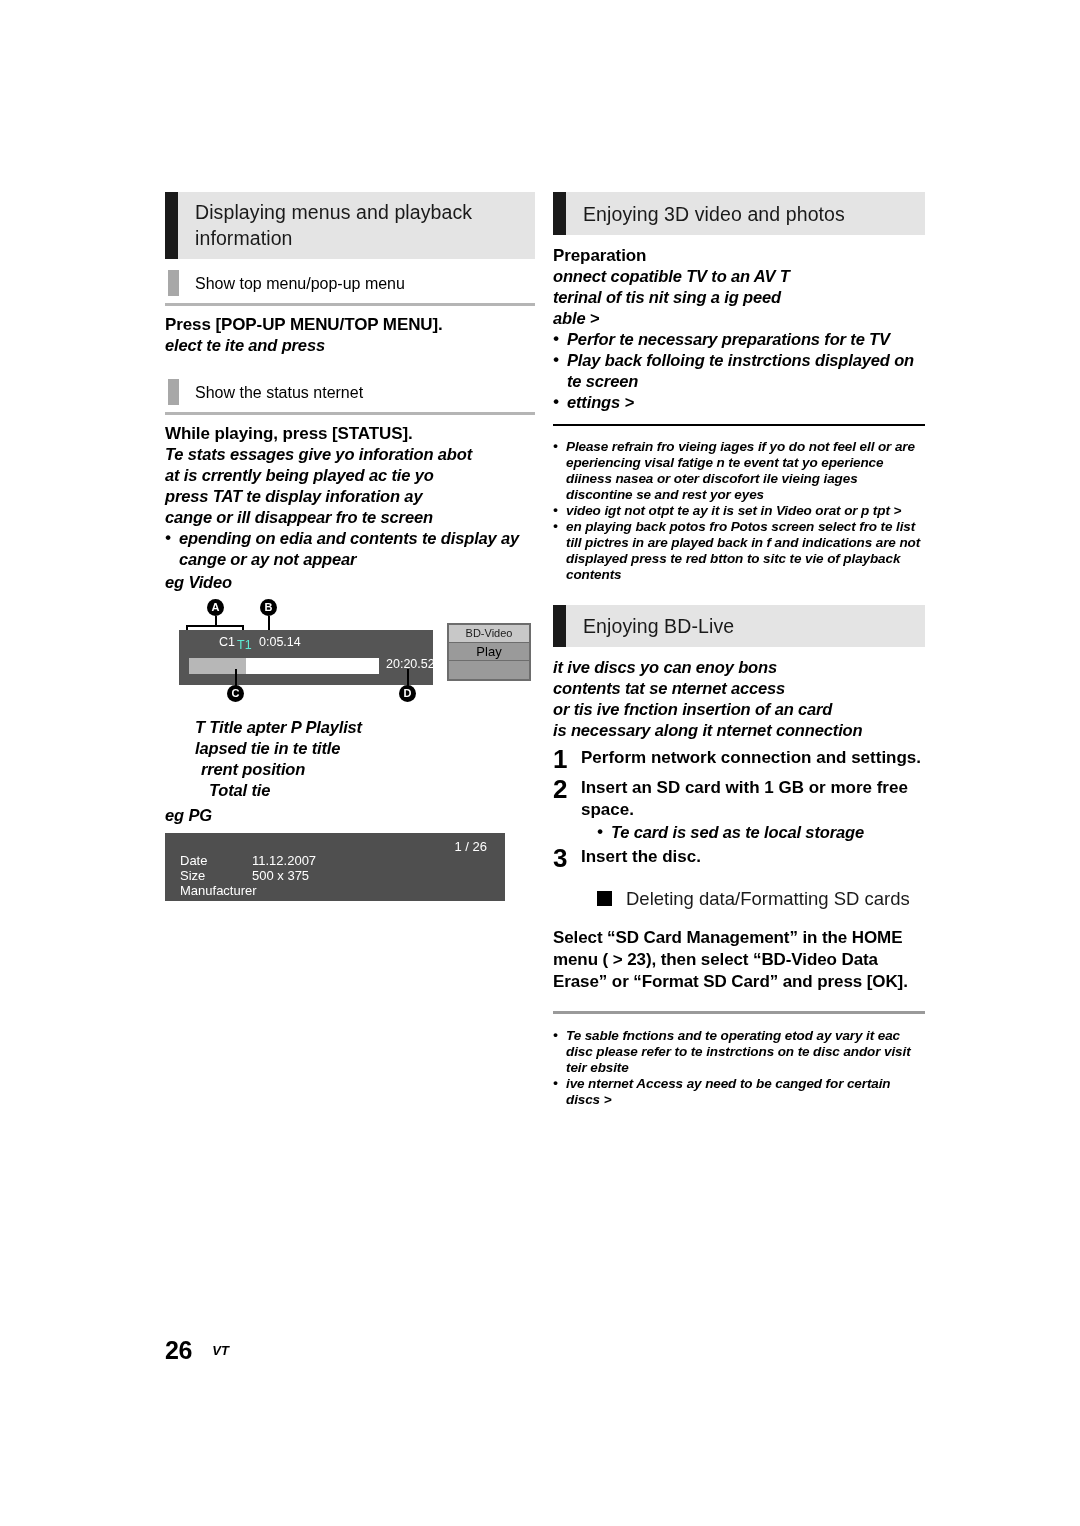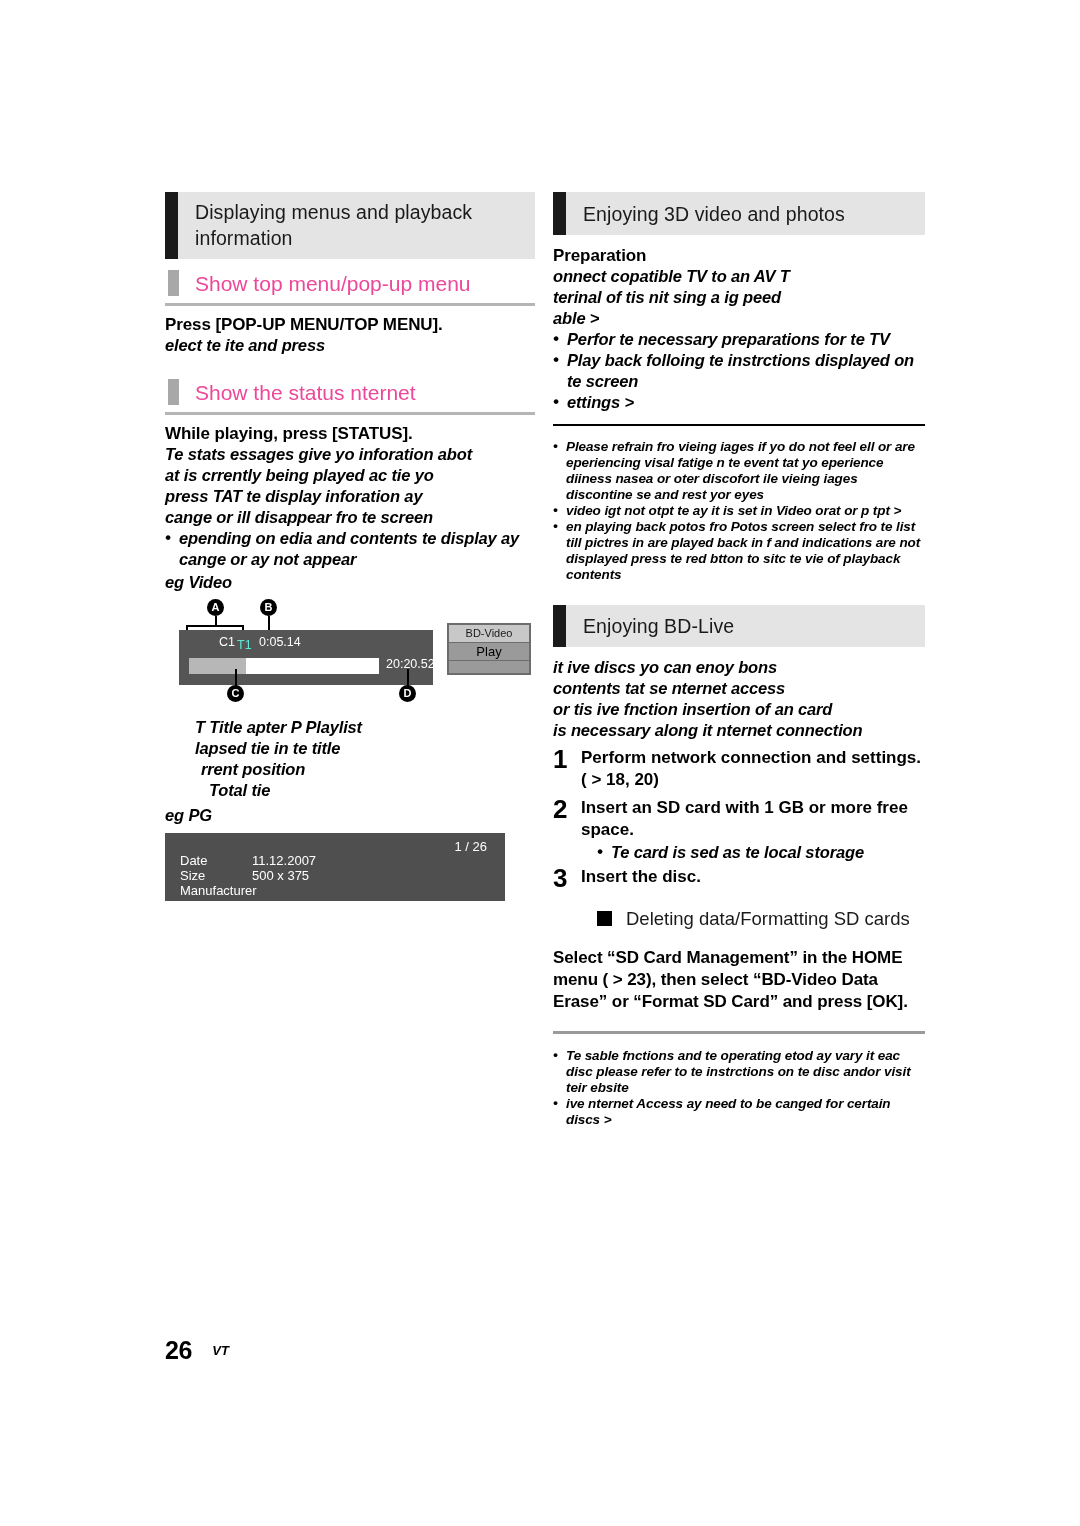--- a/index.html
+++ b/index.html
@@ -71,23 +71,23 @@
   }
   .sub-head::before {
     content: "";
     position: absolute;
     left: 3px; top: 1px;
     width: 11px;
     height: 26px;
     background: #a8a8a8;
   }
   .sub-head .t {
-    font-size: 21px;
+    font-size: 16px;
     line-height: 26px;
-    color: #ec4899;
+    color: #000000;
   }
 
   
   .bold {
     font-weight: bold;
     font-size: 17px;
     line-height: 21px;
     letter-spacing: -0.1px;
   }
   .bi {
@@ -209,21 +209,21 @@
     left: 207px; top: 27px;
     color: #ffffff;
     font-size: 12.5px;
   }
 
   .osd-side {
     position: absolute;
     left: 282px;
     top: 26px;
     width: 84px;
-    height: 52px;
+    height: 58px;
     background: #9a9a9a;
     border: 2px solid #6d6d6d;
     box-sizing: border-box;
   }
   .osd-side .r {
     box-sizing: border-box;
     height: 18px;
     border-bottom: 1px solid #6d6d6d;
     text-align: center;
     font-size: 11px;
@@ -416,21 +416,20 @@
 
     <p class="bi p-tight">it ive discs yo can enoy bons</p>
     <p class="bi p-tight">contents tat se nternet access</p>
     <p class="bi p-tight">or tis ive fnction insertion of an  card</p>
     <p class="bi p-tight">is necessary along it nternet connection</p>
 
     <div class="step">
       <div class="num">1</div>
       <div class="body">
         <span>Perform network connection and settings.</span>
-        <div>( &gt;  18, 20)</div>
       </div>
     </div>
 
     <div class="step">
       <div class="num">2</div>
       <div class="body">
         <span>Insert an SD card with 1 GB or more free space.</span>
         <ul class="bl bi" style="margin-top:1px; padding-left:16px;">
           <li>Te  card is sed as te local storage</li>
         </ul>

